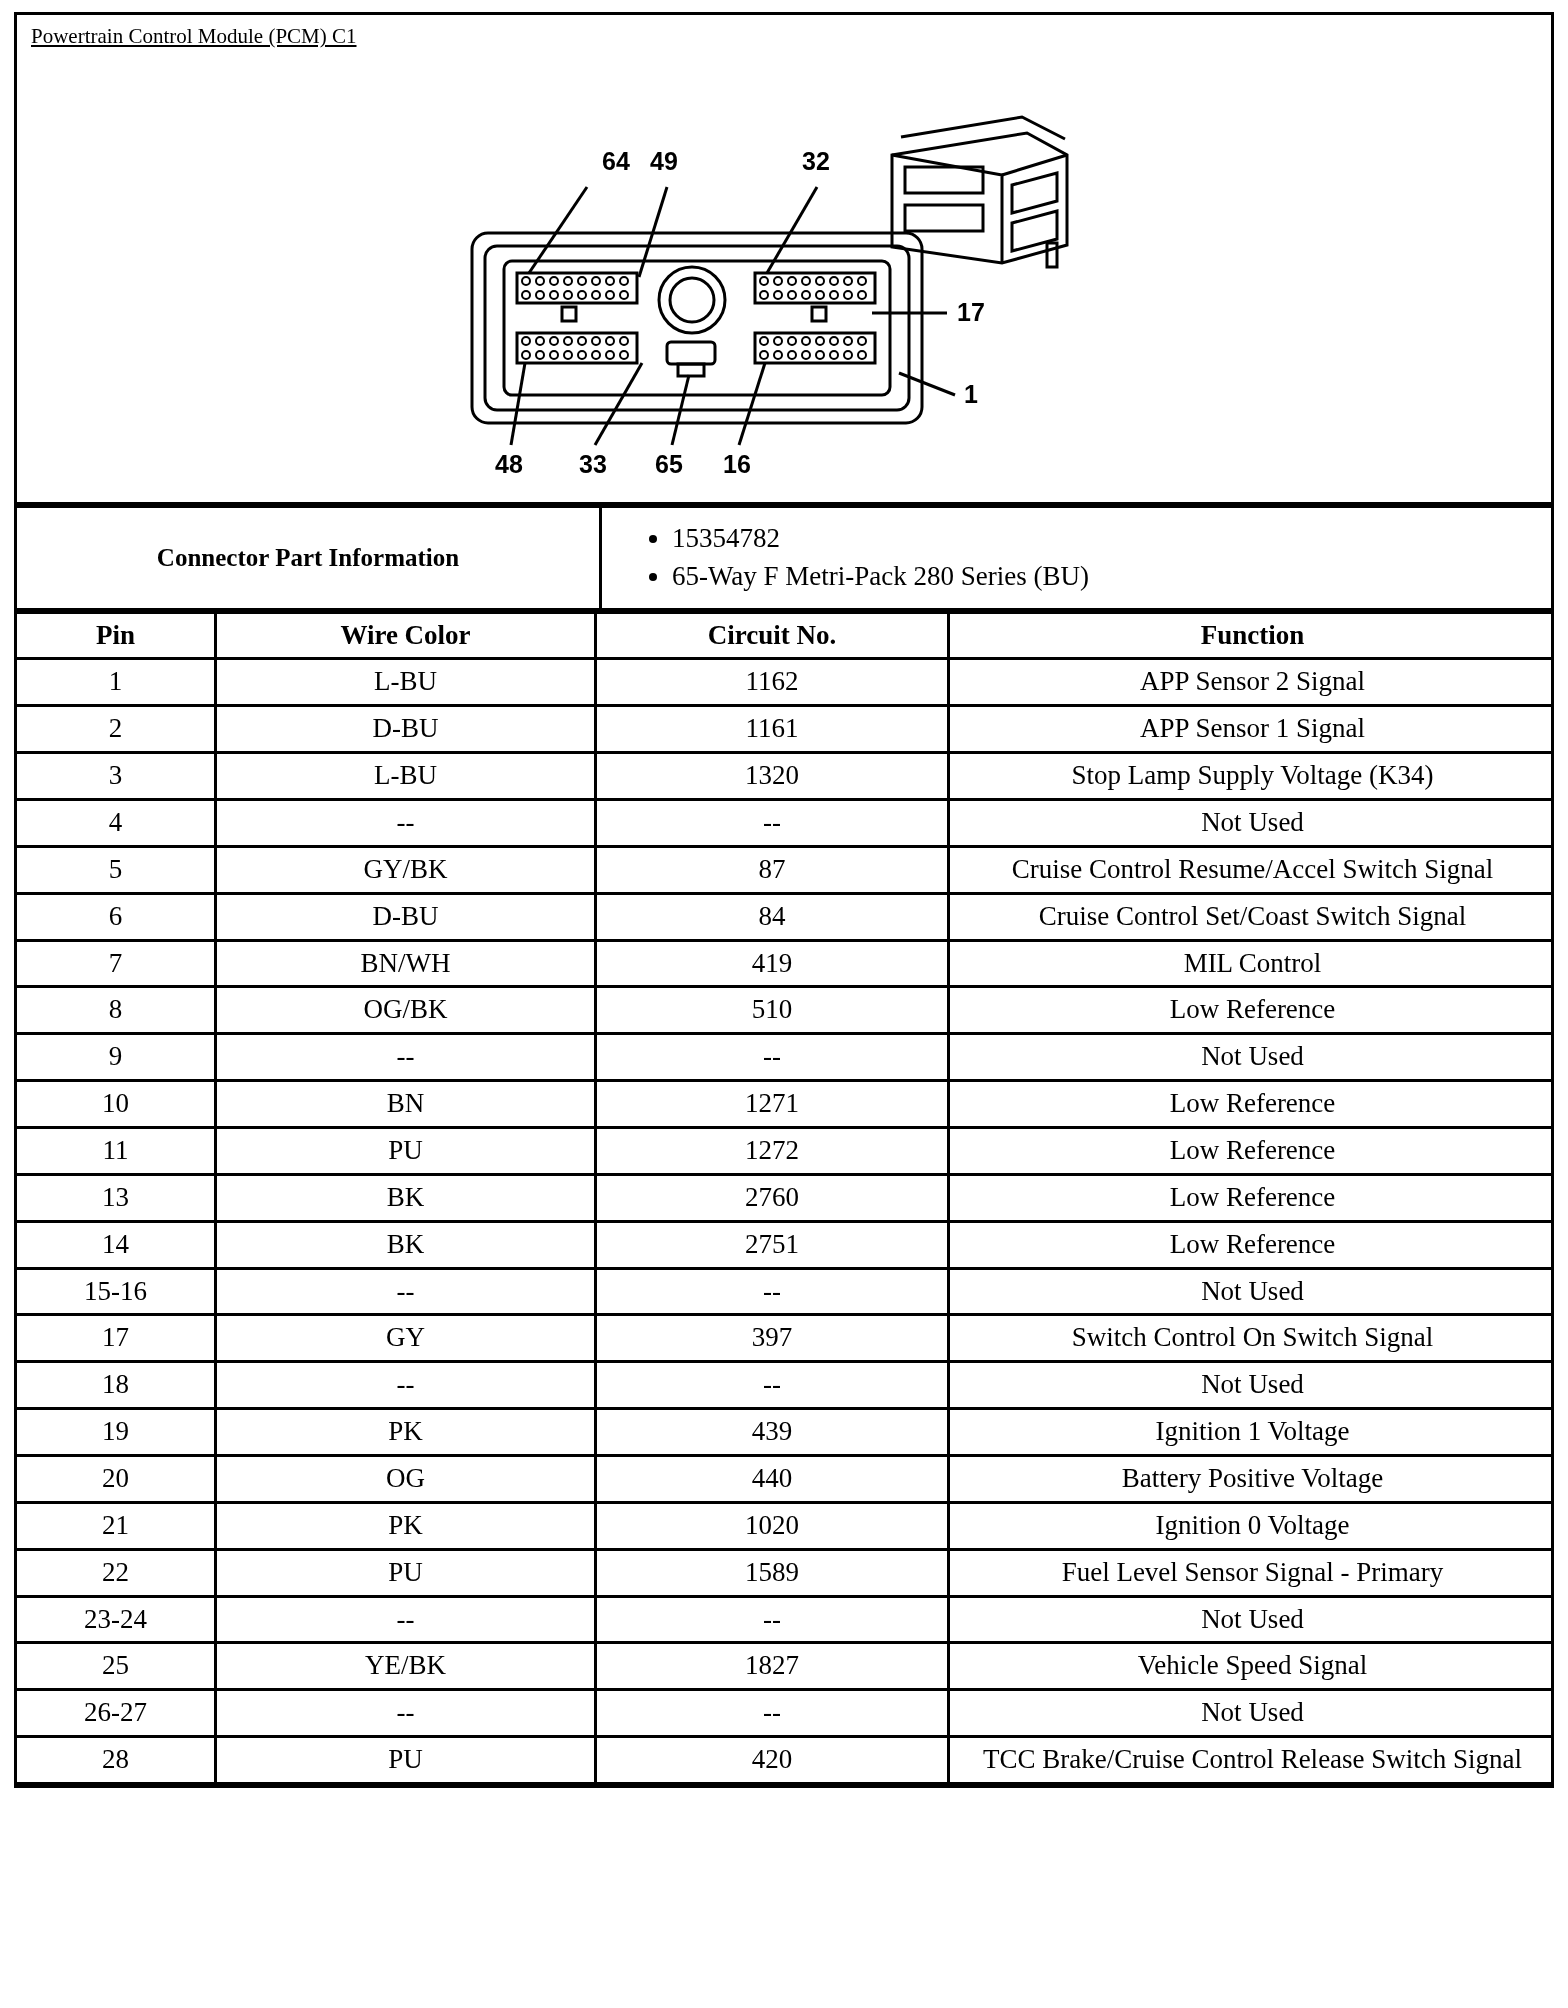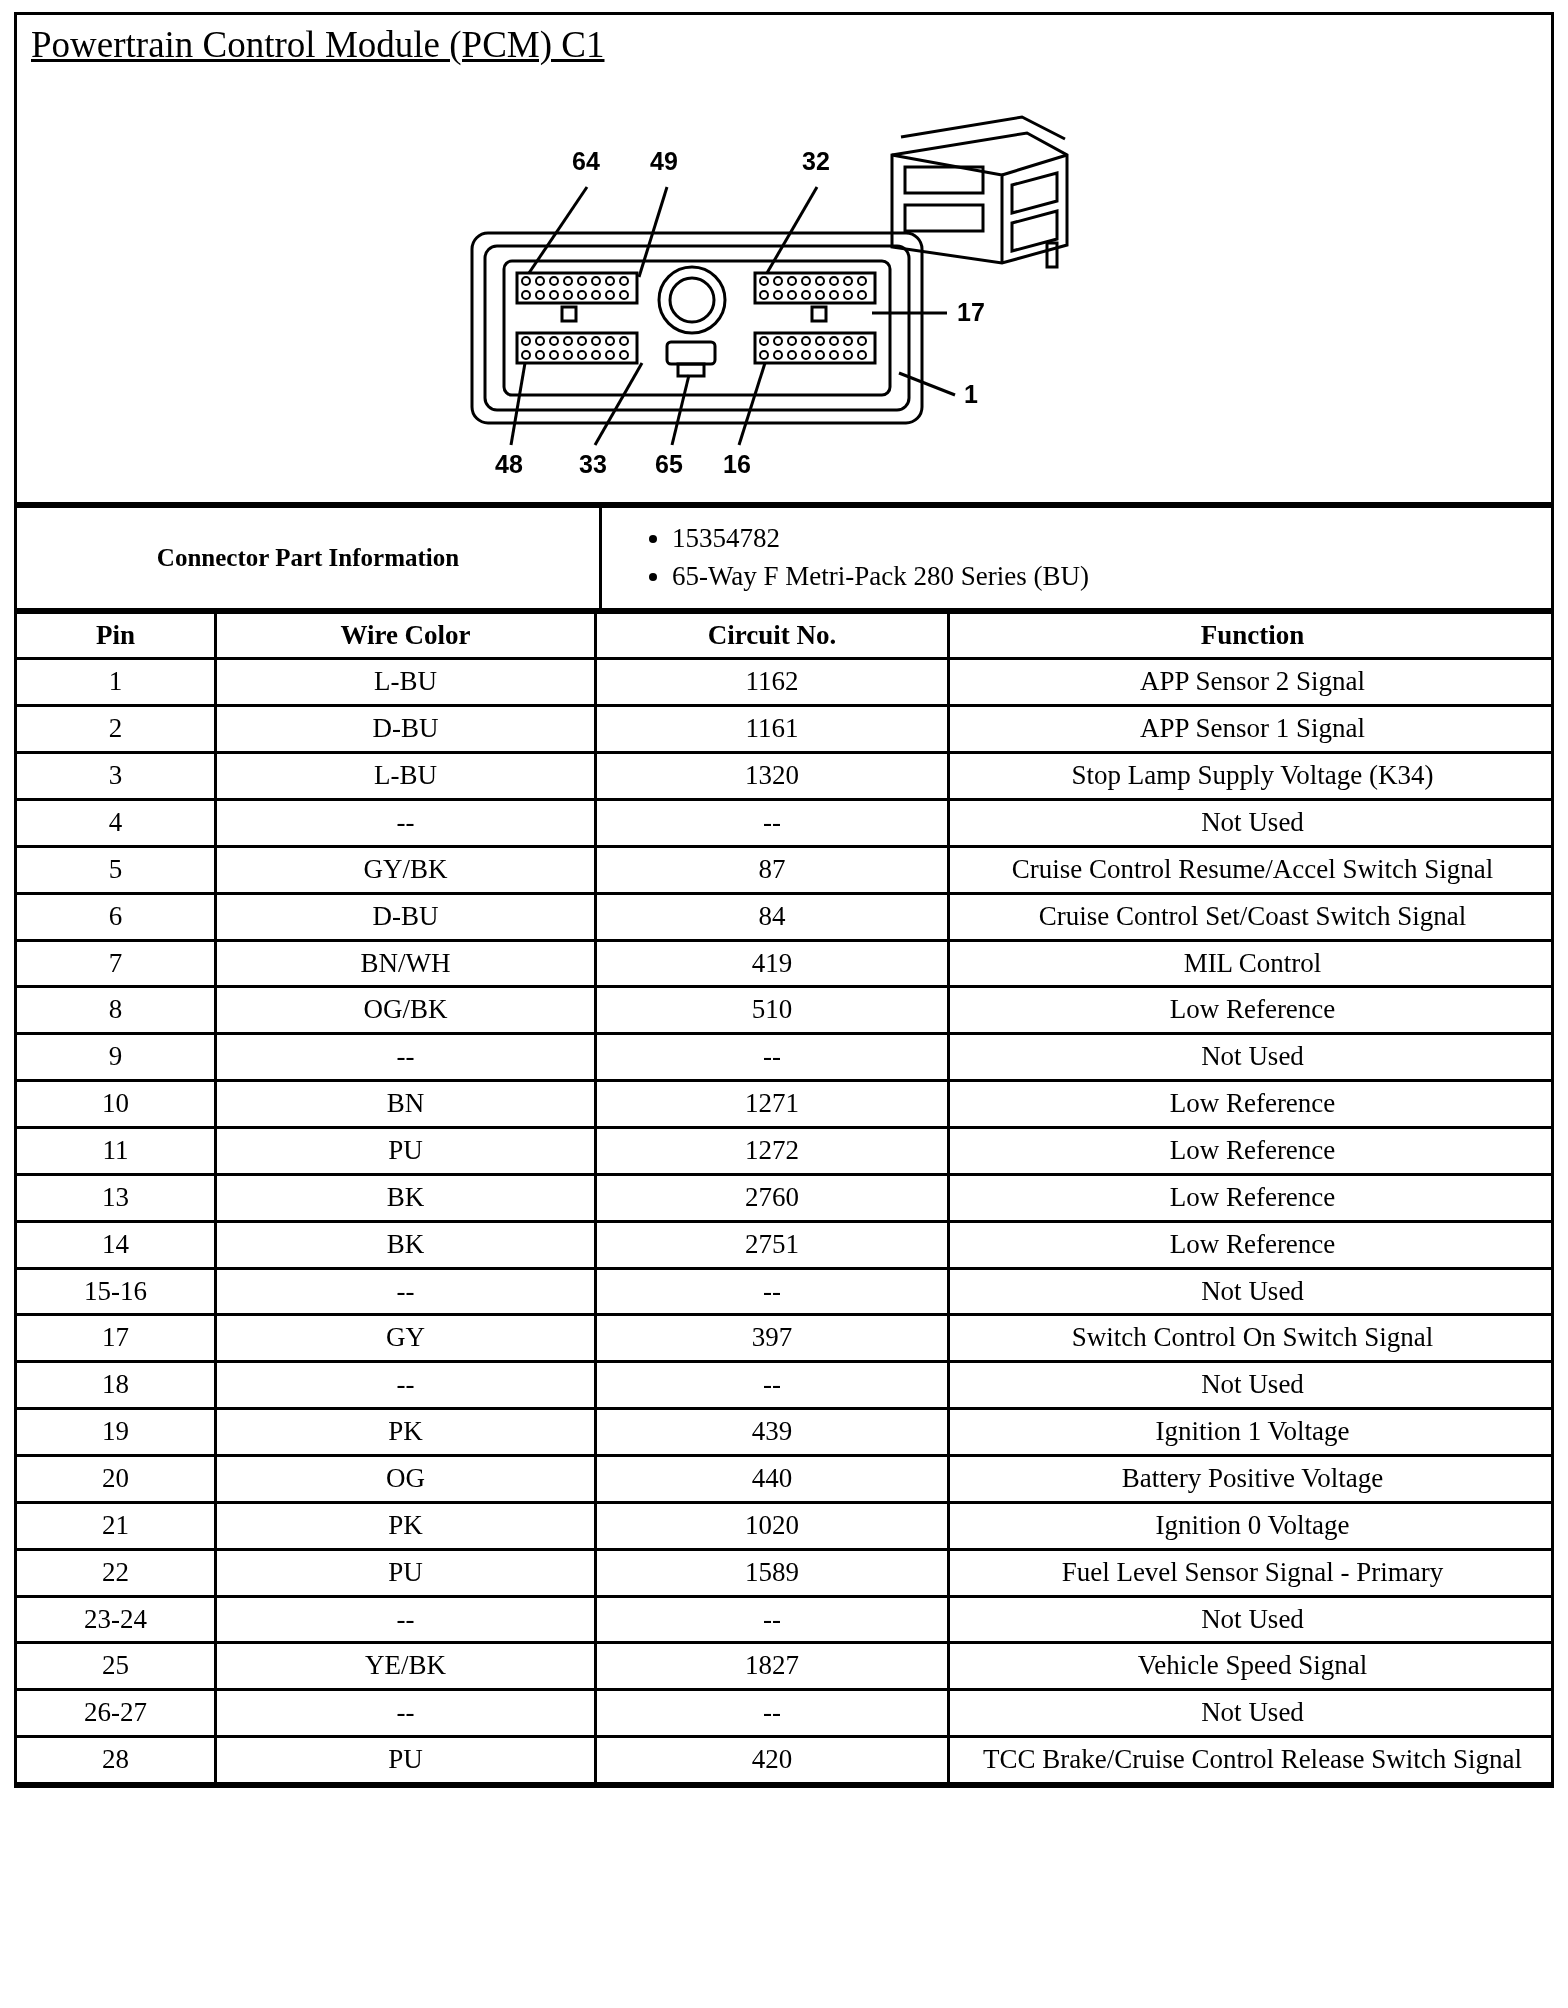--- a/index.html
+++ b/index.html
@@ -25,21 +25,21 @@
   .diagram-panel {
     border-bottom: 3px solid #000;
     position: relative;
     height: 490px;
     box-sizing: border-box;
   }
   .panel-title {
     position: absolute;
     left: 14px;
     top: 10px;
-    font-size: 37px;
+    font-size: 21px;
     line-height: 1.1;
     text-decoration: underline;
     white-space: nowrap;
   }
   .diagram-area {
     position: absolute;
     left: 0; top: 0; right: 0; bottom: 0;
   }
   .callout {
     position: absolute;
@@ -245,21 +245,21 @@
             <line x1="800" y1="172" x2="750" y2="258"></line>
             <line x1="855" y1="298" x2="930" y2="298"></line>
             <line x1="882" y1="358" x2="938" y2="380"></line>
             <line x1="508" y1="348" x2="494" y2="430"></line>
             <line x1="625" y1="348" x2="578" y2="430"></line>
             <line x1="672" y1="360" x2="655" y2="430"></line>
             <line x1="748" y1="348" x2="722" y2="430"></line>
           </g>
         </svg>
 
-        <div class="callout" style="left:555px; top:132px;">64</div>
+        <div class="callout" style="left:585px; top:132px;">64</div>
         <div class="callout" style="left:633px; top:132px;">49</div>
         <div class="callout" style="left:785px; top:132px;">32</div>
         <div class="callout" style="left:940px; top:283px;">17</div>
         <div class="callout" style="left:947px; top:365px;">1</div>
         <div class="callout" style="left:478px; top:435px;">48</div>
         <div class="callout" style="left:562px; top:435px;">33</div>
         <div class="callout" style="left:638px; top:435px;">65</div>
         <div class="callout" style="left:706px; top:435px;">16</div>
       </div>
     </div>

